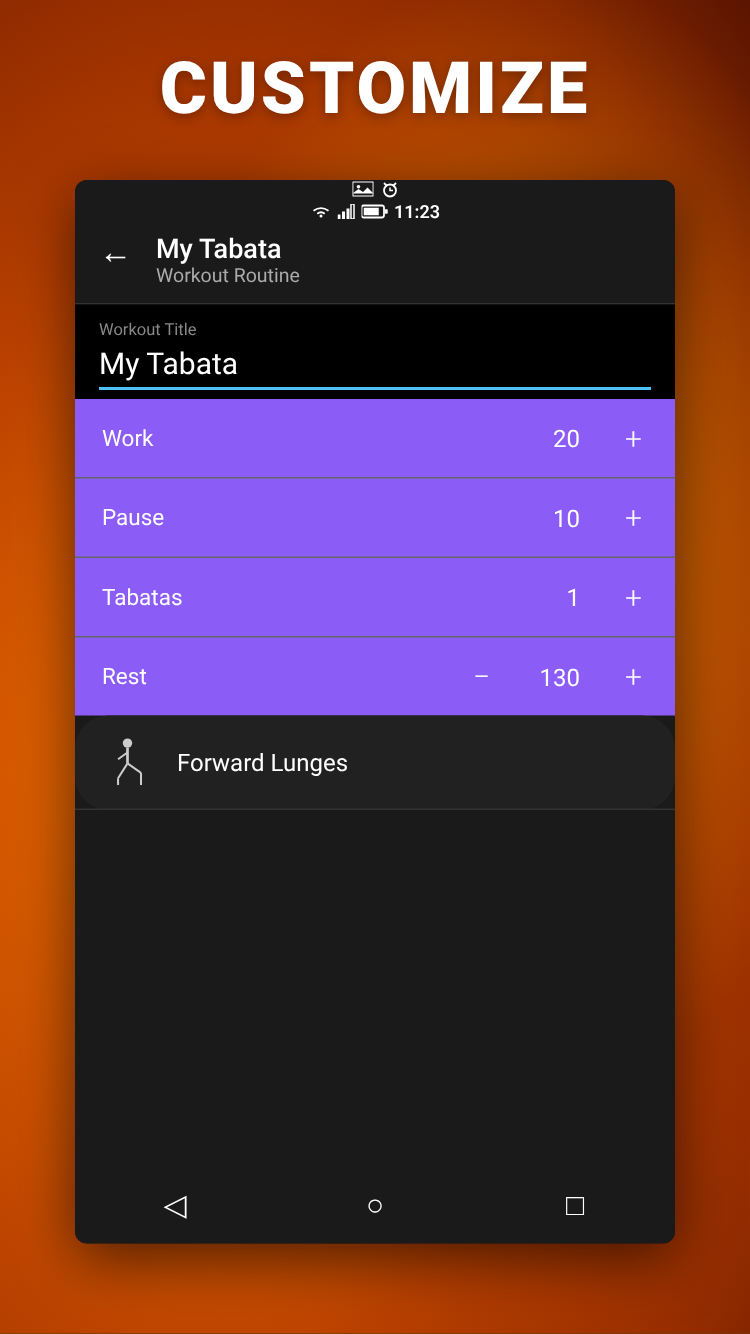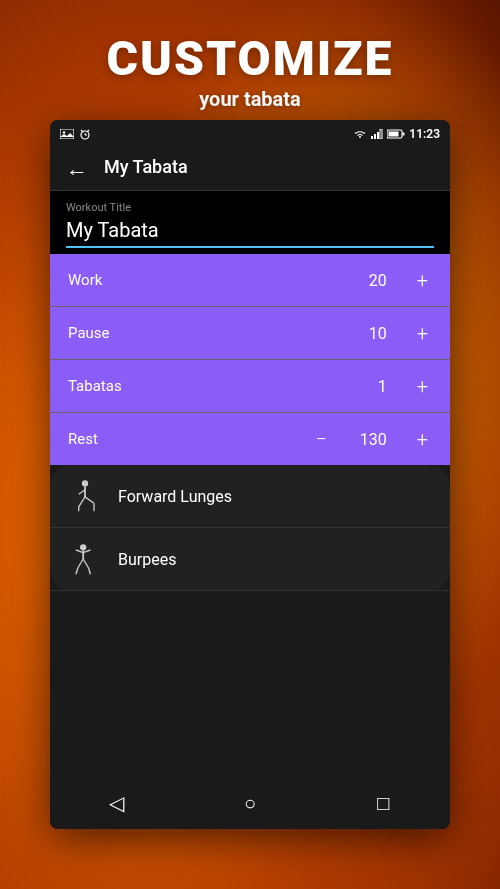--- a/index.html
+++ b/index.html
@@ -67,20 +67,21 @@
     }
 
     
     .status-bar {
       background: #1a1a1a;
       height: 28px;
       display: flex;
       align-items: center;
       justify-content: space-between;
       padding: 0 10px;
+      flex-direction: column;
     }
     .status-bar .left-icons {
       display: flex;
       gap: 5px;
       align-items: center;
     }
     .status-bar .right-icons {
       display: flex;
       gap: 4px;
       align-items: center;
@@ -232,21 +233,20 @@
       height: 40px;
     }
   </style>
 </head>
 <body>
 
 <div class="bg"></div>
 
 <div class="header-text">
   <div class="customize">CUSTOMIZE</div>
-  <div class="subtitle">your tabata</div>
 </div>
 
 <div class="phone">
 
   <div class="status-bar">
     <div class="left-icons">
 
       <svg width="14" height="10" viewBox="0 0 14 10" fill="white">
         <rect x="0" y="0" width="14" height="10" rx="1" fill="none" stroke="white" stroke-width="1.2"></rect>
         <circle cx="4" cy="3.5" r="1.2" fill="white"></circle>
@@ -281,20 +281,21 @@
         <rect x="15.5" y="3.5" width="2" height="3" fill="white" rx="0.5"></rect>
       </svg>
       <span style="font-size:12px;font-weight:600;color:white;">11:23</span>
     </div>
   </div>
 
   <div class="app-bar">
     <span class="back-btn">←</span>
     <div class="app-bar-titles">
       <div class="app-bar-title">My Tabata</div>
+      <div class="app-bar-subtitle">Workout Routine</div>
     </div>
   </div>
 
   <div class="title-section">
     <div class="field-label">Workout Title</div>
     <div class="field-value">My Tabata</div>
   </div>
 
   <div class="settings-section">
 
@@ -344,36 +345,20 @@
           <line x1="20" y1="21" x2="13" y2="32" stroke="#ccc" stroke-width="1.5"></line>
           <line x1="13" y1="32" x2="13" y2="37" stroke="#ccc" stroke-width="1.5"></line>
           <line x1="20" y1="21" x2="30" y2="28" stroke="#ccc" stroke-width="1.5"></line>
           <line x1="30" y1="28" x2="30" y2="37" stroke="#ccc" stroke-width="1.5"></line>
         </svg>
       </div>
       <span class="exercise-name">Forward Lunges</span>
     </div>
 
 
-    <div class="exercise-row">
-      <div class="exercise-icon stick-figure">
-        <svg viewBox="0 0 40 40" fill="none" xmlns="http://www.w3.org/2000/svg">
-
-          <circle cx="18" cy="7" r="3.5" fill="#ccc"></circle>
-          <line x1="18" y1="10.5" x2="18" y2="20" stroke="#ccc" stroke-width="2"></line>
-          <line x1="18" y1="13" x2="10" y2="10" stroke="#ccc" stroke-width="1.5"></line>
-          <line x1="18" y1="13" x2="26" y2="10" stroke="#ccc" stroke-width="1.5"></line>
-          <line x1="18" y1="20" x2="12" y2="30" stroke="#ccc" stroke-width="1.5"></line>
-          <line x1="12" y1="30" x2="10" y2="37" stroke="#ccc" stroke-width="1.5"></line>
-          <line x1="18" y1="20" x2="24" y2="30" stroke="#ccc" stroke-width="1.5"></line>
-          <line x1="24" y1="30" x2="26" y2="37" stroke="#ccc" stroke-width="1.5"></line>
-        </svg>
-      </div>
-      <span class="exercise-name">Burpees</span>
-    </div>
   </div>
 
   <div class="nav-bar">
     <span class="nav-btn">◁</span>
     <span class="nav-btn">○</span>
     <span class="nav-btn">□</span>
   </div>
 
 </div>
 

